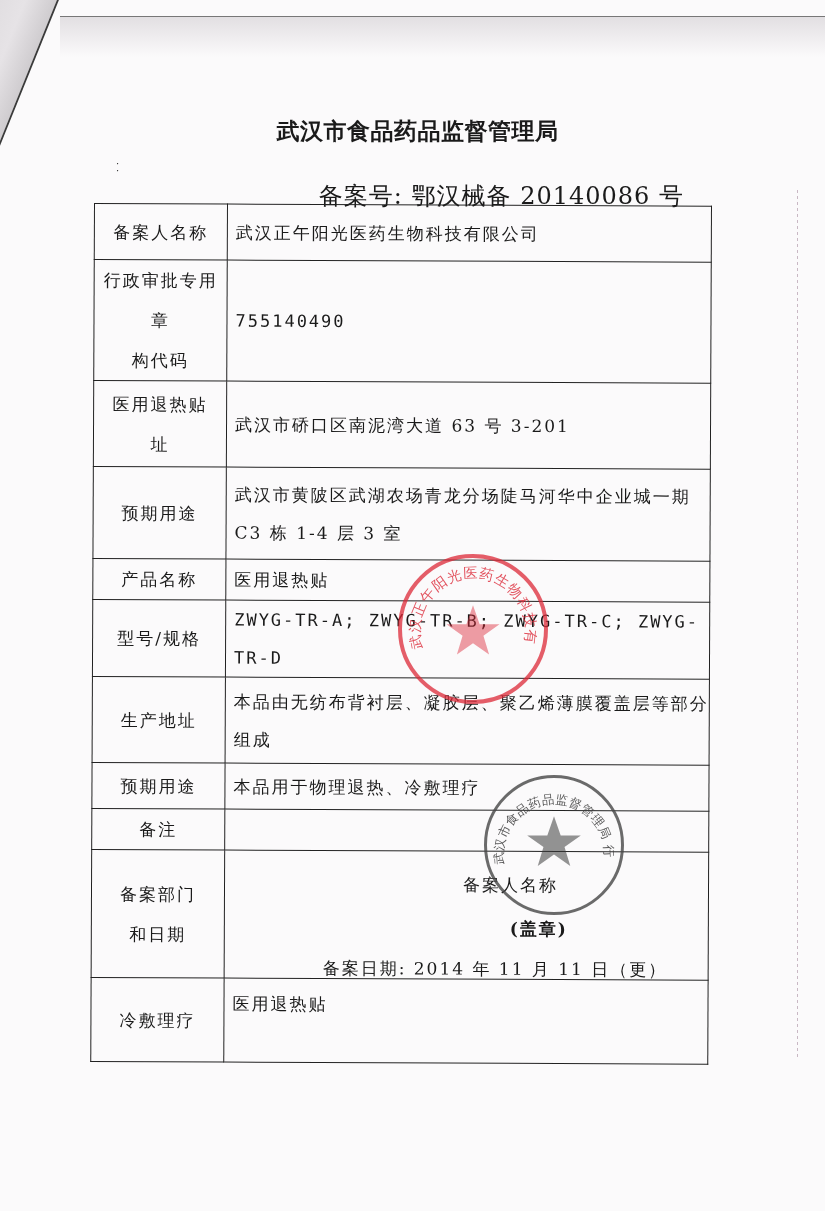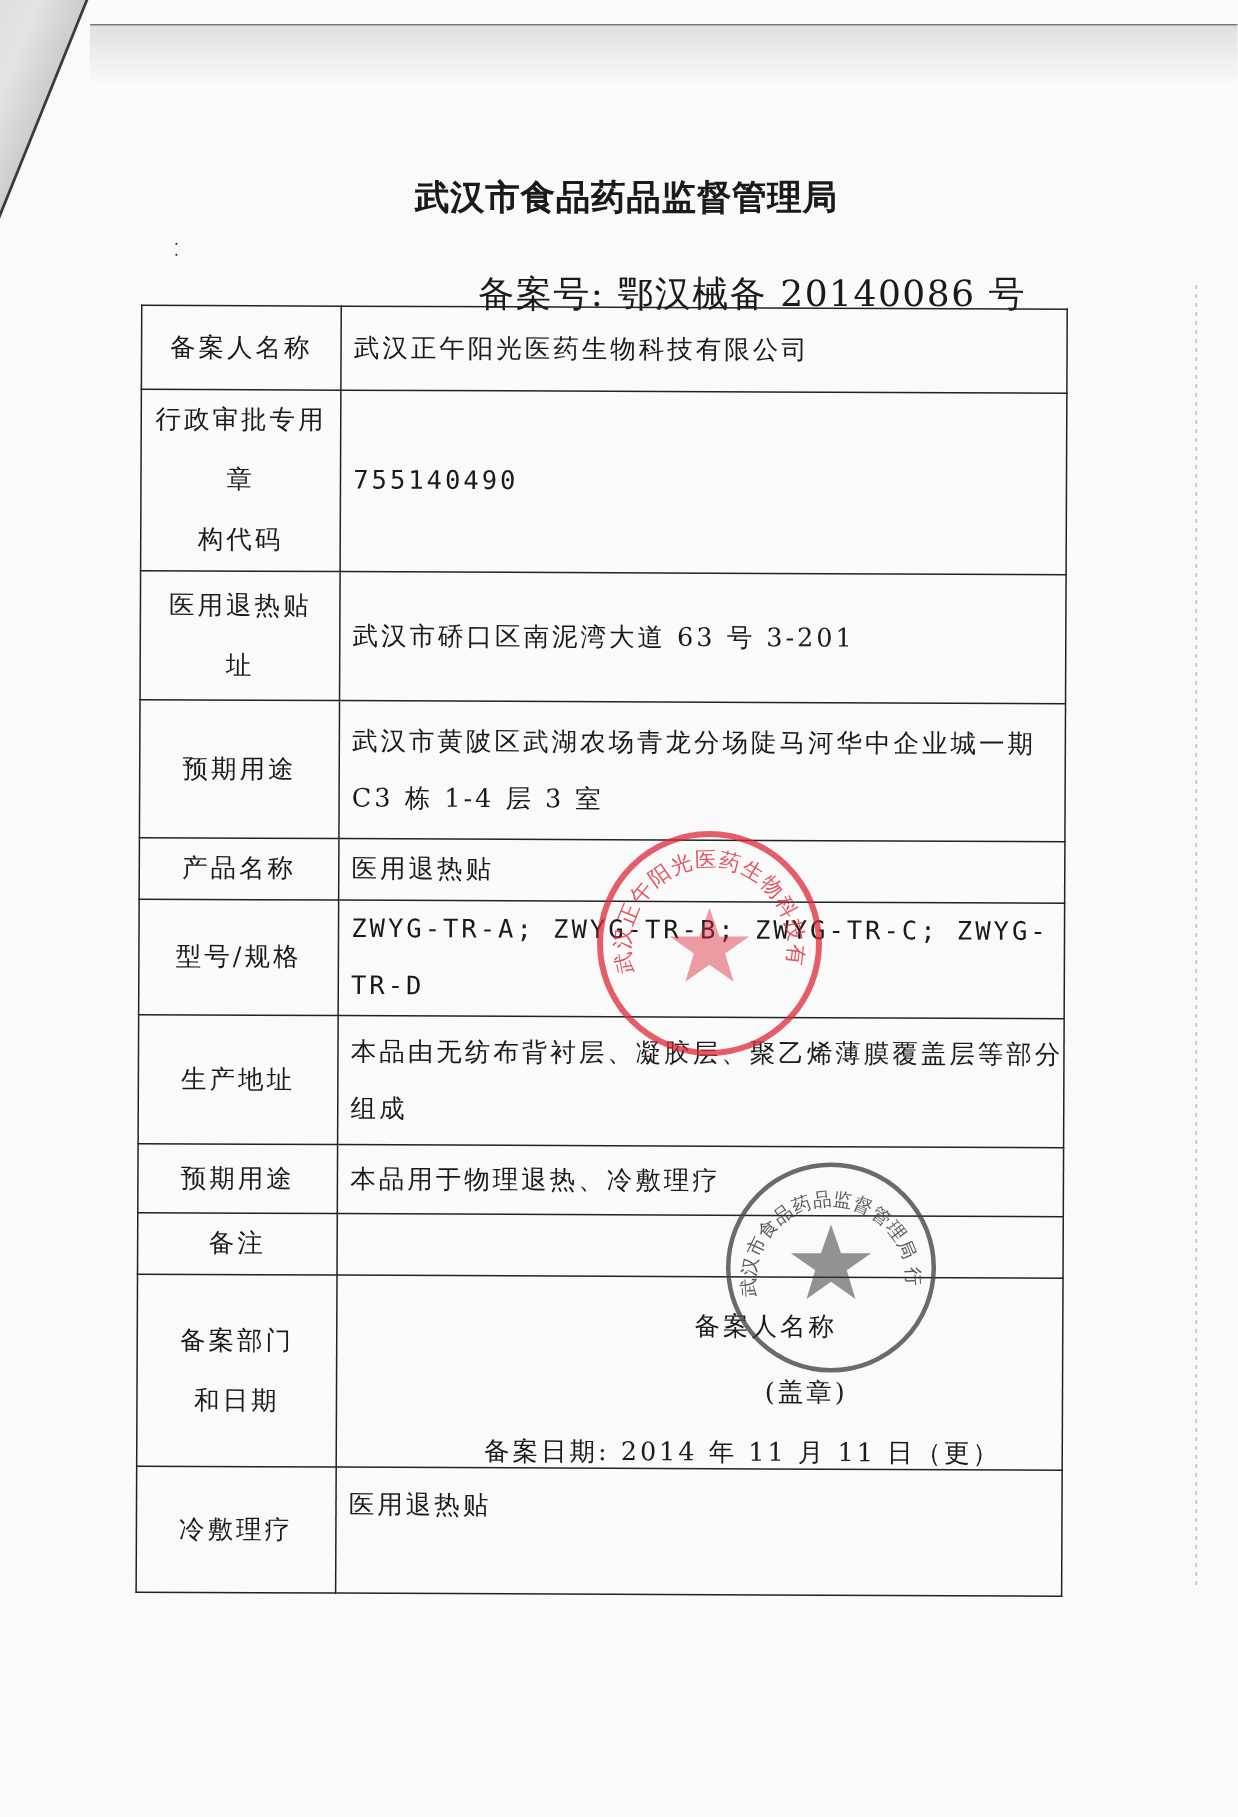--- a/index.html
+++ b/index.html
@@ -109,20 +109,21 @@
     }
     .filing-dept {
       position: absolute;
       left: 238px;
       top: 14px;
     }
     .filing-seal-note {
       position: absolute;
       left: 285px;
       top: 58px;
+      font-weight: bold;
     }
     .filing-date {
       position: absolute;
       left: 98px;
       top: 98px;
       white-space: nowrap;
     }
     
     .stamp {
       position: absolute;

